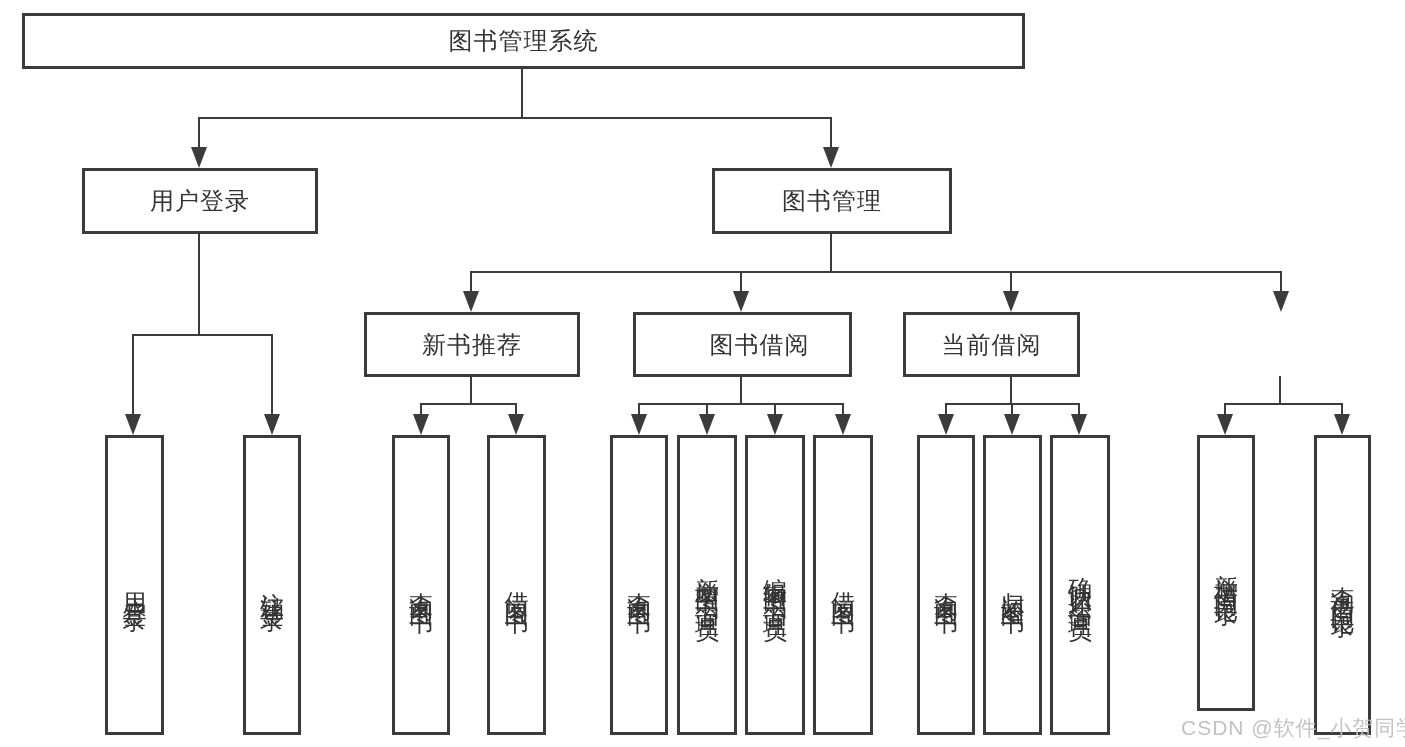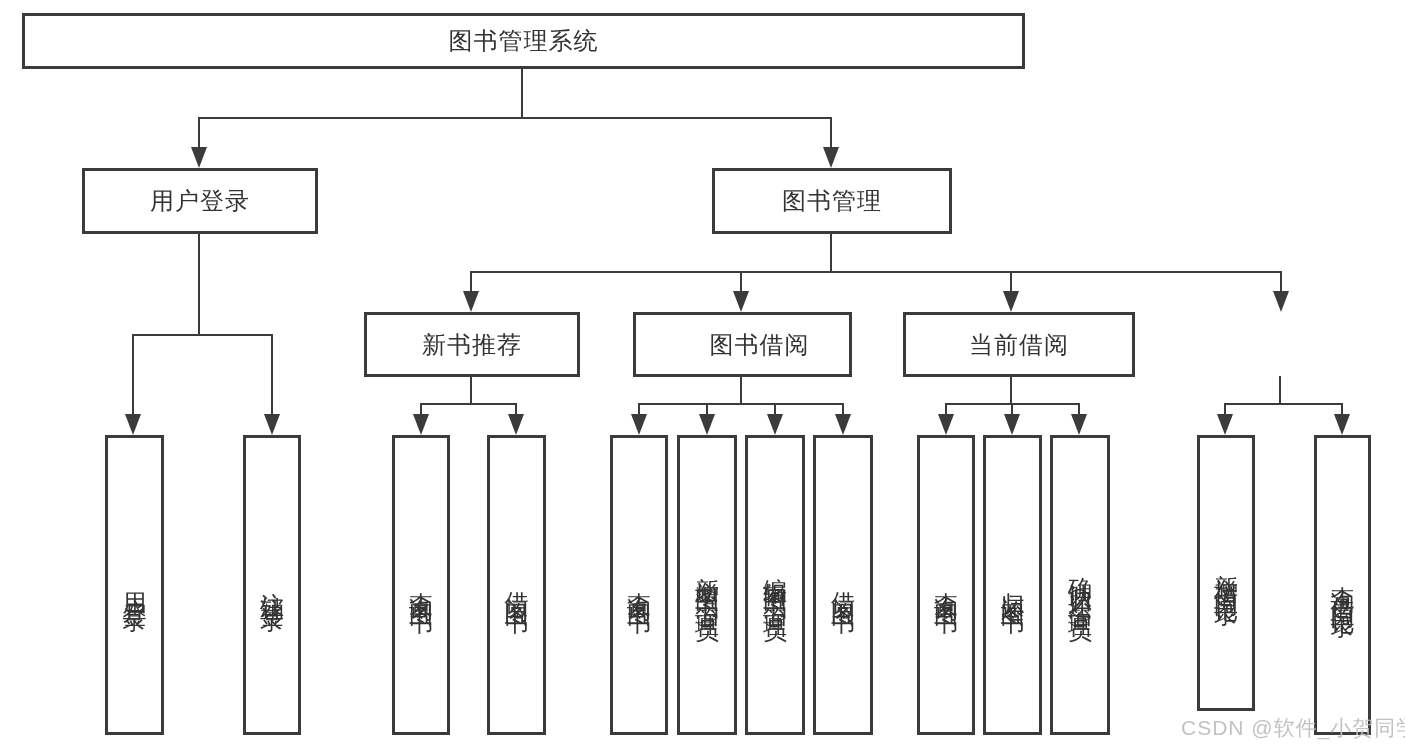--- a/index.html
+++ b/index.html
@@ -133,21 +133,21 @@
   <div class="box" style="left:712px;top:168px;width:240px;height:66px;">
     <span>图书管理</span>
   </div>
 
   <div class="box" style="left:364px;top:312px;width:216px;height:65px;text-align:right;">
     <span>新书推荐</span>
   </div>
   <div class="box" style="left:633px;top:312px;width:219px;height:65px;padding-left:34px;">
     <span>图书借阅</span>
   </div>
-  <div class="box" style="left:903px;top:312px;width:232px;height:65px;">
+  <div class="box" style="left:903px;top:312px;width:177px;height:65px;">
     <span>当前借阅</span>
   </div>
 
   <div class="box vbox" style="left:105px;top:435px;width:59px;height:300px;">
     <span>用户登录</span>
   </div>
   <div class="box vbox" style="left:243px;top:435px;width:58px;height:300px;">
     <span>注销登录</span>
   </div>
 

